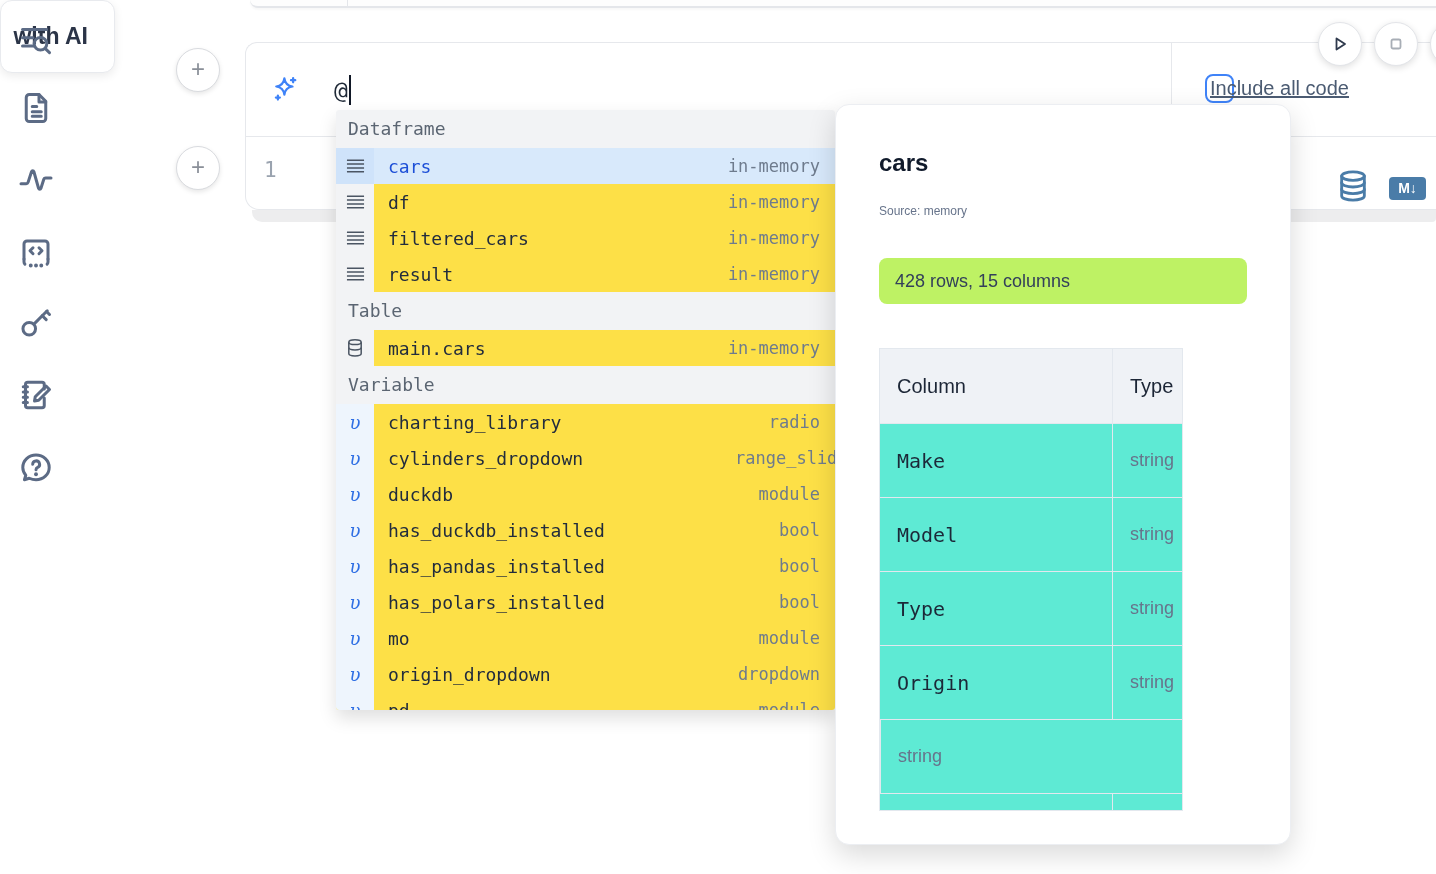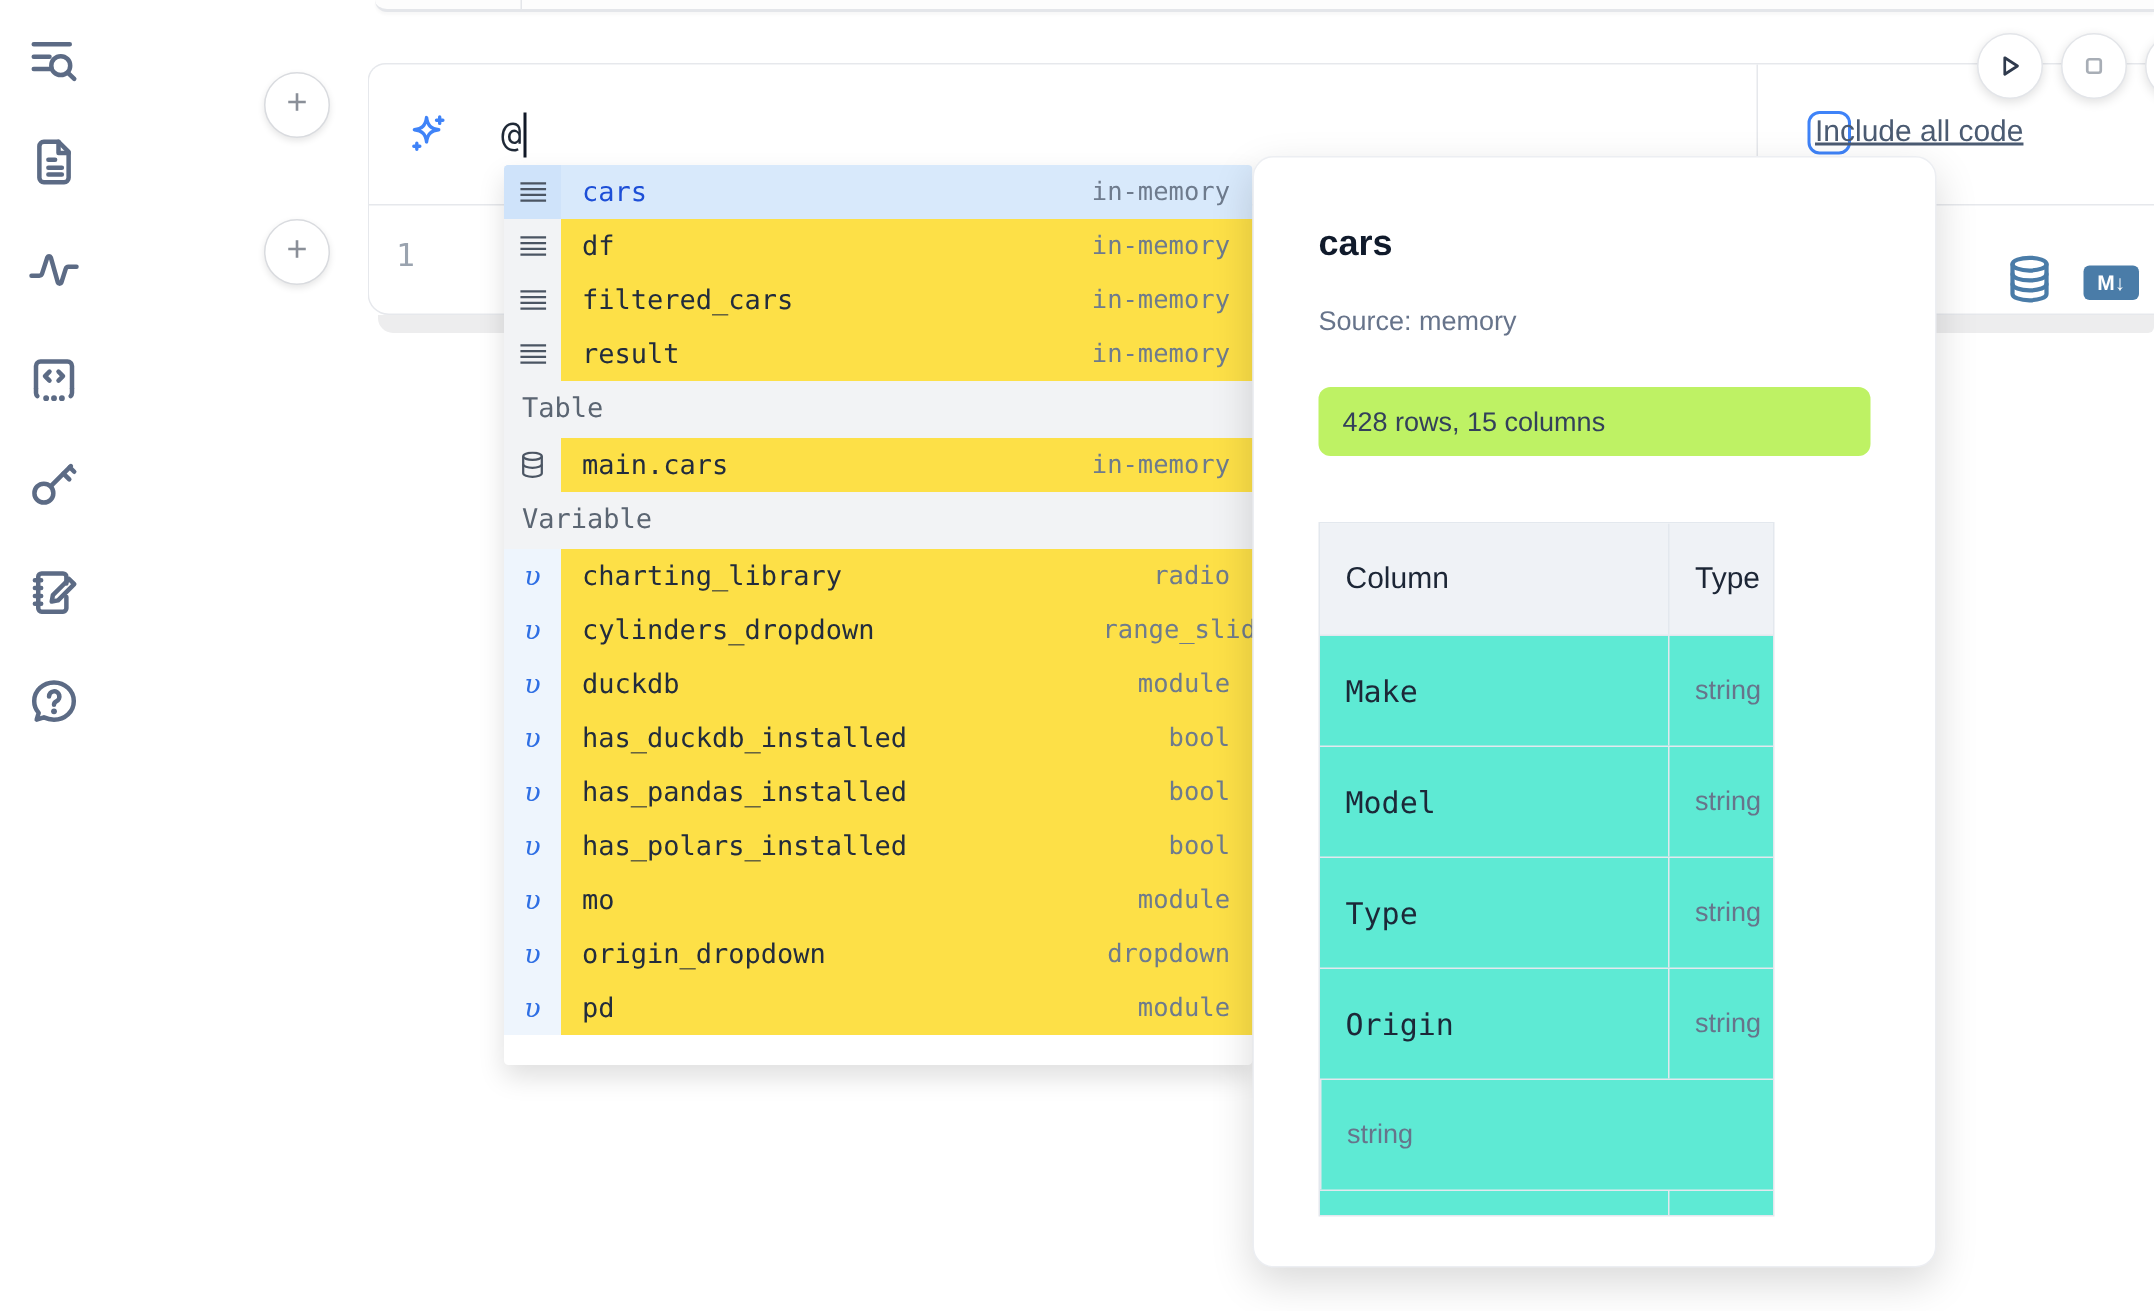--- a/index.html
+++ b/index.html
@@ -73,21 +73,21 @@
     font-size:17px; color:#6e7b8d; white-space:nowrap; }
   .ac-type.clip { padding-right:0; width:100px; overflow:hidden; flex:none; }
   .df-icon { width:19px; height:16px; color:#4b5563; }
   .db-icon-s { width:16px; height:18px; color:#4b5563; }
   .var-glyph { font-family:"DejaVu Serif", serif; font-style:italic; font-size:18px; color:#2f6fe4; }
 
   
   #preview { left:835px; top:104px; width:456px; height:741px; background:#fff; z-index:20;
     border:1px solid #eceef2; border-radius:14px; box-shadow:0 10px 28px rgba(0,0,0,0.15); }
   #pv-title { position:absolute; left:43px; top:44px; font-size:24px; font-weight:bold; color:#101a2b; }
-  #pv-source { position:absolute; left:43px; top:99px; font-size:18px; color:#67748b; }
+  #pv-source { position:absolute; left:43px; top:99px; font-size:12px; color:#67748b; }
   #pv-badge { position:absolute; left:43px; top:153px; width:368px; height:46px; background:#bef264;
     border-radius:8px; font-size:18px; color:#33405a; line-height:46px; padding-left:16px; }
   #pv-table { position:absolute; left:43px; top:243px; width:304px; height:463px; overflow:hidden;
     border:1px solid #e3e8ee; }
   .pv-tr { display:flex; height:74px; background:#5eead4; border-bottom:1px solid #e3e8ee; }
   .pv-tr.head { height:75px; background:#eff2f6; }
   .pv-td { display:flex; align-items:center; padding-left:17px; }
   .pv-td.c1 { width:232px; }
   .pv-td.c2 { flex:1; border-left:1px solid #e3e8ee; }
   .pv-tr.head .pv-td { font-size:20px; color:#1c2636; font-family:"Liberation Sans", sans-serif; }
@@ -202,20 +202,21 @@
   </div>
   <div class="run-btn" style="left:1374px;">
     <svg viewBox="0 0 24 24" fill="none" stroke="#a8aeb6" stroke-width="1.8">
       <rect x="7.5" y="7.5" width="9" height="9" rx="1.5"></rect>
     </svg>
   </div>
   <div class="run-btn" style="left:1430px;"></div>
 
   <div id="dropdown" class="abs">
 
+    <div class="ac-head">Dataframe</div>
 
     <div class="ac-row sel">
       <span class="ac-gut">
         <svg class="df-icon" viewBox="0 0 20 16" stroke="#4b5563" stroke-width="1.6">
             <path d="M1 2h18M1 6h18M1 10h18M1 14h18"></path>
           </svg>
       </span>
       <span class="ac-name">cars</span>
       <span class="ac-type">in-memory</span>
     </div>
@@ -321,20 +322,21 @@
     </div>
     <div class="ac-row">
       <span class="ac-gut var">
           <span class="var-glyph">υ</span>
         </span>
       <span class="ac-name">pd</span>
       <span class="ac-type">module</span>
     </div>
   </div>
 
+  <div id="ai-card">with AI</div>
 
   <div id="preview" class="abs">
     <div id="pv-title">cars</div>
     <div id="pv-source">Source: memory</div>
     <div id="pv-badge">428 rows, 15 columns</div>
     <div id="pv-table">
       <div class="pv-tr head">
         <div class="pv-td c1">Column</div>
         <div class="pv-td c2">Type</div>
       </div>

